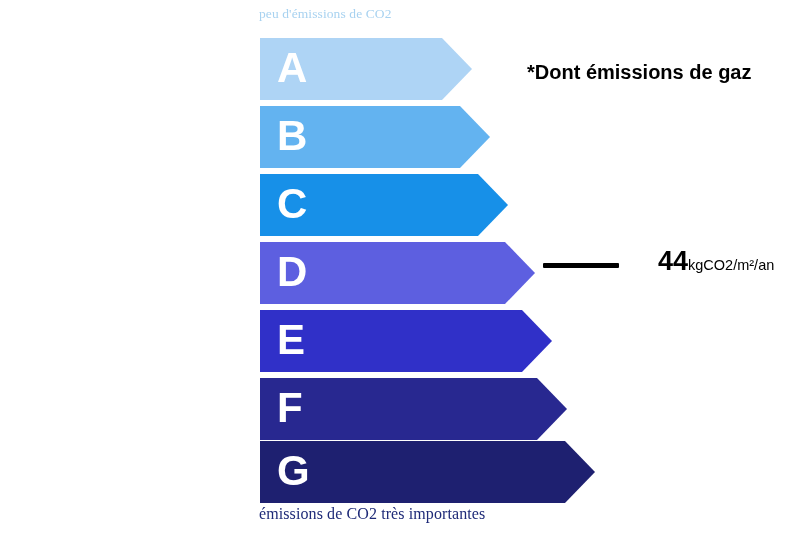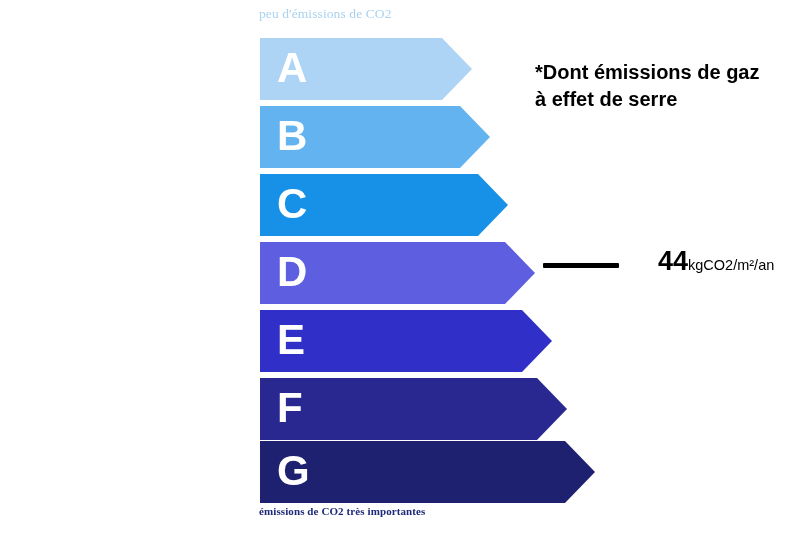--- a/index.html
+++ b/index.html
@@ -32,23 +32,22 @@
   }
   #caption-top {
     left: 259px;
     top: 6px;
     font-size: 13.5px;
     color: #a8d2f0;
   }
   #caption-bottom {
     left: 259px;
     top: 505px;
-    font-size: 11px;
+    font-size: 16px;
     color: #1e2a78;
-    font-weight: bold;
   }
 
   
   #scale-bars {
     position: absolute;
     left: 0;
     top: 0;
     width: 800px;
     height: 534px;
   }
@@ -119,21 +118,20 @@
   #ges-footnote {
     position: absolute;
     left: 527px;
     top: 59px;
     width: 265px;
     font-size: 20px;
     font-weight: bold;
     line-height: 27px;
     color: #000000;
     font-family: "Liberation Sans", sans-serif;
-    margin-left: 8px;
   }
   #ges-footnote .fn-line {
     display: block;
   }
 </style>
 </head>
 <body>
 
 <div id="dpe-ges-label">
 
@@ -171,18 +169,17 @@
     </div>
 
   <div id="value-pointer"></div>
 
   <div id="value-readout">
     <span id="value-number">44</span><span id="value-unit">kgCO2/m²/an</span>
   </div>
 
   <div id="ges-footnote">
     <span class="fn-line">*Dont émissions de gaz</span>
-    <span class="fn-line">à effet de serre</span>
   </div>
 
   <div class="caption" id="caption-bottom">émissions de CO2 très importantes</div>
 
 </div>
 
 </body></html>

